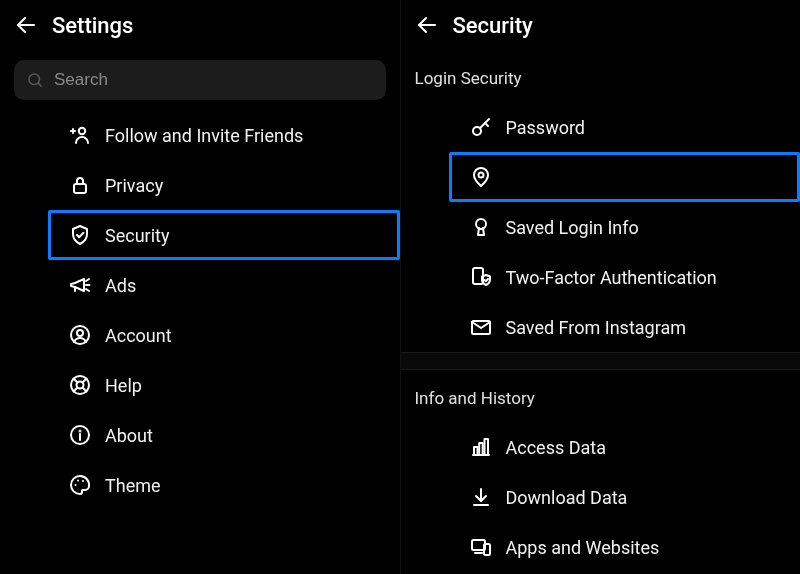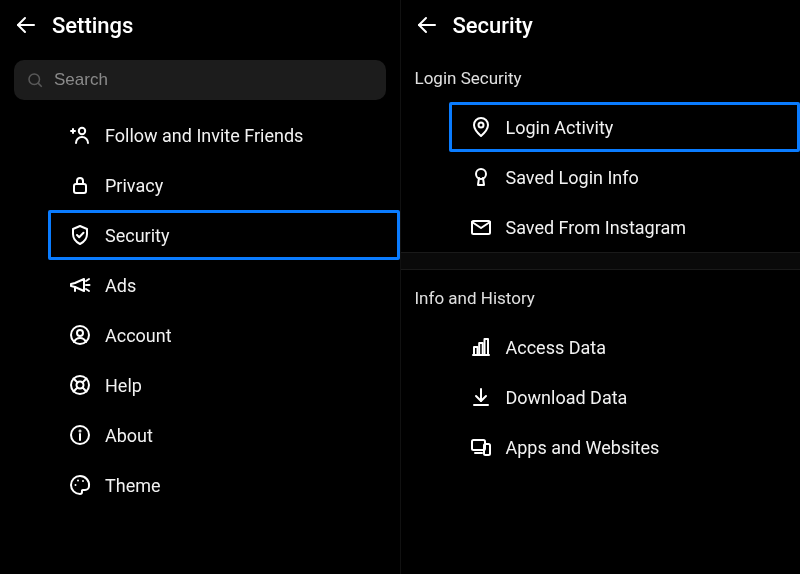--- a/index.html
+++ b/index.html
@@ -157,41 +157,60 @@
             <polyline points="11 5 4 12 11 19"></polyline>
           </svg>
       </div>
       <div class="title">Security</div>
     </div>
 
     <div class="section-title">Login Security</div>
 
     <div class="list">
 
+      <div class="row">
+        <span class="icon-slot">
+            <svg width="24" height="24" viewBox="0 0 24 24" fill="none" stroke="#fff" stroke-width="2" stroke-linecap="round" stroke-linejoin="round">
+              <circle cx="8" cy="16" r="4"></circle>
+              <line x1="10.8" y1="13.2" x2="20" y2="4"></line>
+              <line x1="16" y1="8" x2="19" y2="11"></line>
+            </svg>
+          </span>
+        <span class="label">Password</span>
+      </div>
 
       <div class="row hl">
         <span class="icon-slot">
             <svg width="24" height="24" viewBox="0 0 24 24" fill="none" stroke="#fff" stroke-width="2" stroke-linecap="round" stroke-linejoin="round">
               <path d="M12 21s-7-6.2-7-11a7 7 0 0114 0c0 4.8-7 11-7 11z"></path>
               <circle cx="12" cy="10" r="2.5"></circle>
             </svg>
           </span>
-        <span class="label">Login Activity</span>
       </div>
 
       <div class="row">
         <span class="icon-slot">
             <svg width="24" height="24" viewBox="0 0 24 24" fill="none" stroke="#fff" stroke-width="2" stroke-linecap="round" stroke-linejoin="round">
               <circle cx="12" cy="9" r="5"></circle>
               <path d="M10 13l-1 7h6l-1-7"></path>
             </svg>
           </span>
         <span class="label">Saved Login Info</span>
       </div>
 
+      <div class="row">
+        <span class="icon-slot">
+            <svg width="24" height="24" viewBox="0 0 24 24" fill="none" stroke="#fff" stroke-width="2" stroke-linecap="round" stroke-linejoin="round">
+              <rect x="4" y="3" width="10" height="16" rx="2"></rect>
+              <path d="M17 10l4 1.5v3c0 3-2 4.5-4 5.5-2-1-4-2.5-4-5.5v-3l4-1.5z"></path>
+              <polyline points="15.5 15 16.8 16.3 19 14"></polyline>
+            </svg>
+          </span>
+        <span class="label">Two-Factor Authentication</span>
+      </div>
 
       <div class="row">
         <span class="icon-slot">
             <svg width="24" height="24" viewBox="0 0 24 24" fill="none" stroke="#fff" stroke-width="2" stroke-linecap="round" stroke-linejoin="round">
               <rect x="3" y="6" width="18" height="13" rx="1.5"></rect>
               <polyline points="3 7 12 13 21 7"></polyline>
             </svg>
           </span>
         <span class="label">Saved From Instagram</span>
       </div>

